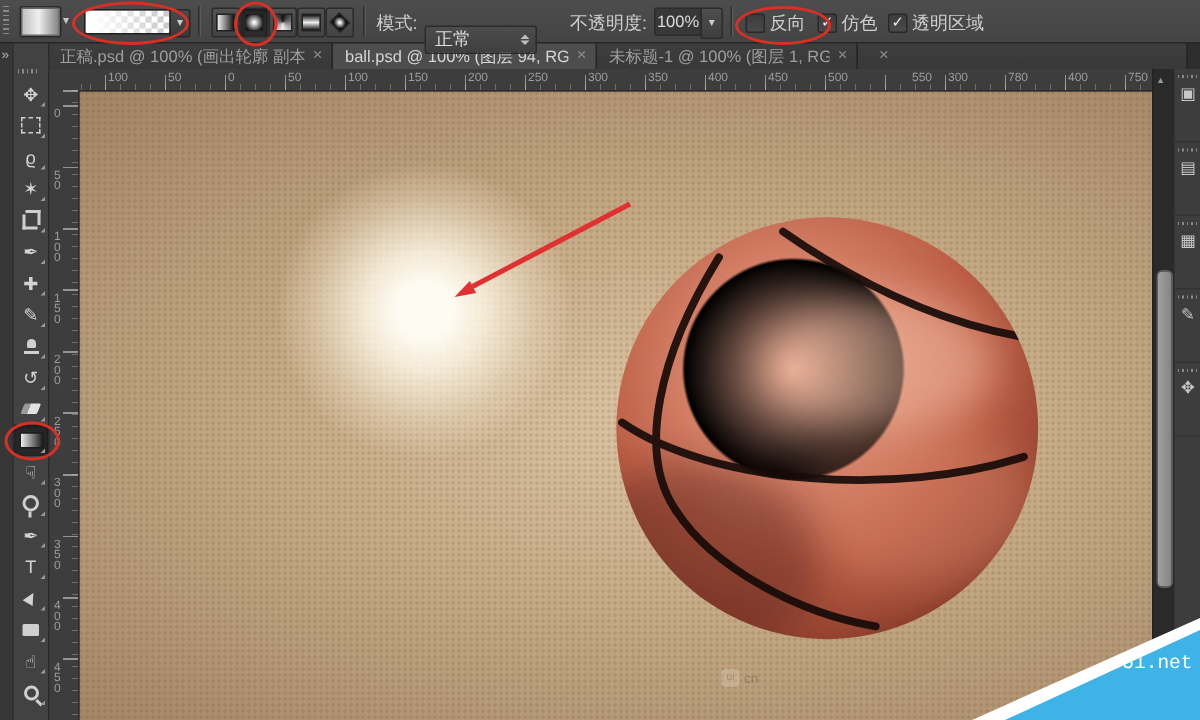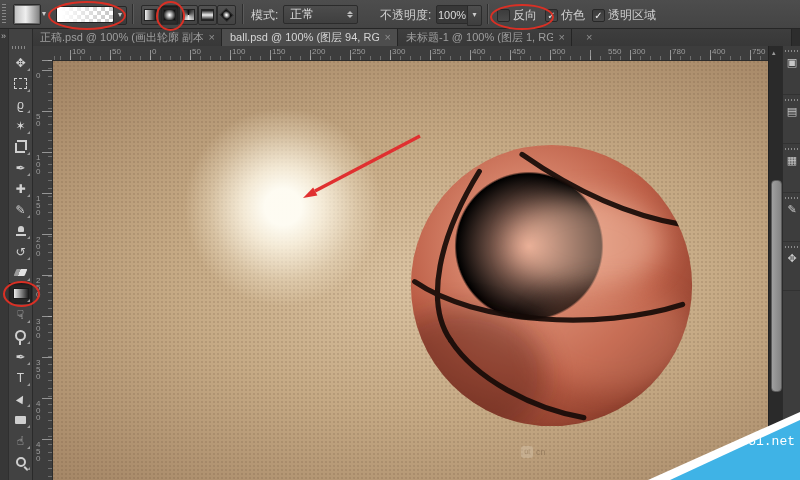--- a/index.html
+++ b/index.html
@@ -104,21 +104,21 @@
 
   
   #canvas{left:52px;top:60px;width:716px;height:420px;overflow:hidden;
     background:
       radial-gradient(rgba(96,72,50,.16) 1px,transparent 1.3px),
       radial-gradient(115% 95% at 56% 52%, #dcc5a4 0%, #c5a984 34%, #aa8c6b 64%, #8b6e52 100%);
     background-size:4px 4px,100% 100%;}
   #glow{left:131px;top:47px;width:200px;height:200px;border-radius:50%;
     background:radial-gradient(circle,rgba(255,253,244,.98) 0 13%,rgba(255,249,233,.8) 28%,rgba(243,231,207,.38) 52%,rgba(230,215,188,0) 70%);}
   #ball{left:357px;top:83px;}
-  #ui-watermark{left:469px;top:386px;display:flex;align-items:center;gap:3px;opacity:.35;color:#5d4832;font-size:9px;}
+  #ui-watermark{left:429px;top:386px;display:flex;align-items:center;gap:3px;opacity:.35;color:#5d4832;font-size:9px;}
   #ui-watermark .ui-box{width:12px;height:12px;border-radius:3px;background:rgba(250,245,235,.55);
     color:#7a6248;font-size:7px;line-height:12px;text-align:center;}
 
   
   #vscroll{left:768px;top:46px;width:14px;height:434px;background:#2a2a2a;border-left:1px solid #222;z-index:5;}
   #vscroll .arrow{position:absolute;left:3px;top:3px;color:#9a9a9a;font-size:7px;}
   #vthumb{position:absolute;left:2px;top:134px;width:9px;height:210px;border-radius:4px;
     background:linear-gradient(90deg,#9f9f9f,#848484);border:1px solid #5c5c5c;}
   #dock{left:782px;top:46px;width:18px;height:434px;background:#3d3d3d;border-left:1px solid #2b2b2b;z-index:5;}
   .dock-cell{position:absolute;left:0;width:18px;height:48px;border-bottom:1px solid #323232;}
@@ -163,21 +163,21 @@
   <div class="gtype-btn abs" style="left:198px;">
       <span class="gt-ic gt-reflect"></span>
     </div>
   <div class="gtype-btn abs" style="left:217px;">
       <span class="gt-ic gt-diamond"></span>
     </div>
 
   <div class="obar-divider abs" style="left:242px;"></div>
 
   <span class="obar-label abs" style="left:251px;">模式:</span>
-  <div class="dd abs" style="left:283px;width:73px;">
+  <div class="dd abs" style="left:283px;width:73px;margin-top:12px;">
     <span class="dd-text">正常</span>
     <span class="stepper">
         <i class="up"></i>
         <i class="dn"></i>
       </span>
   </div>
 
   <span class="obar-label abs" style="left:380px;">不透明度:</span>
   <div class="val-box abs" style="left:436px;width:30px;">100%</div>
   <div class="val-arrow-btn abs" style="left:467px;">▾</div>
@@ -289,21 +289,21 @@
   <span class="hlab" style="left:140px;">50</span>
   <span class="hlab" style="left:180px;">100</span>
   <span class="hlab" style="left:220px;">150</span>
   <span class="hlab" style="left:260px;">200</span>
   <span class="hlab" style="left:300px;">250</span>
   <span class="hlab" style="left:340px;">300</span>
   <span class="hlab" style="left:380px;">350</span>
   <span class="hlab" style="left:420px;">400</span>
   <span class="hlab" style="left:460px;">450</span>
   <span class="hlab" style="left:500px;">500</span>
-  <span class="hlab" style="left:556px;">550</span>
+  <span class="hlab" style="left:508px;padding-left:48px;">550</span>
   <span class="hlab" style="left:580px;">300</span>
   <span class="hlab" style="left:620px;">780</span>
   <span class="hlab" style="left:660px;">400</span>
   <span class="hlab" style="left:700px;">750</span>
 </div>
 <div id="vruler" class="abs">
   <div class="minor"></div>
     <div class="major"></div>
   <span class="vlab" style="top:12px;">0</span>
   <span class="vlab" style="top:53px;">50</span>

